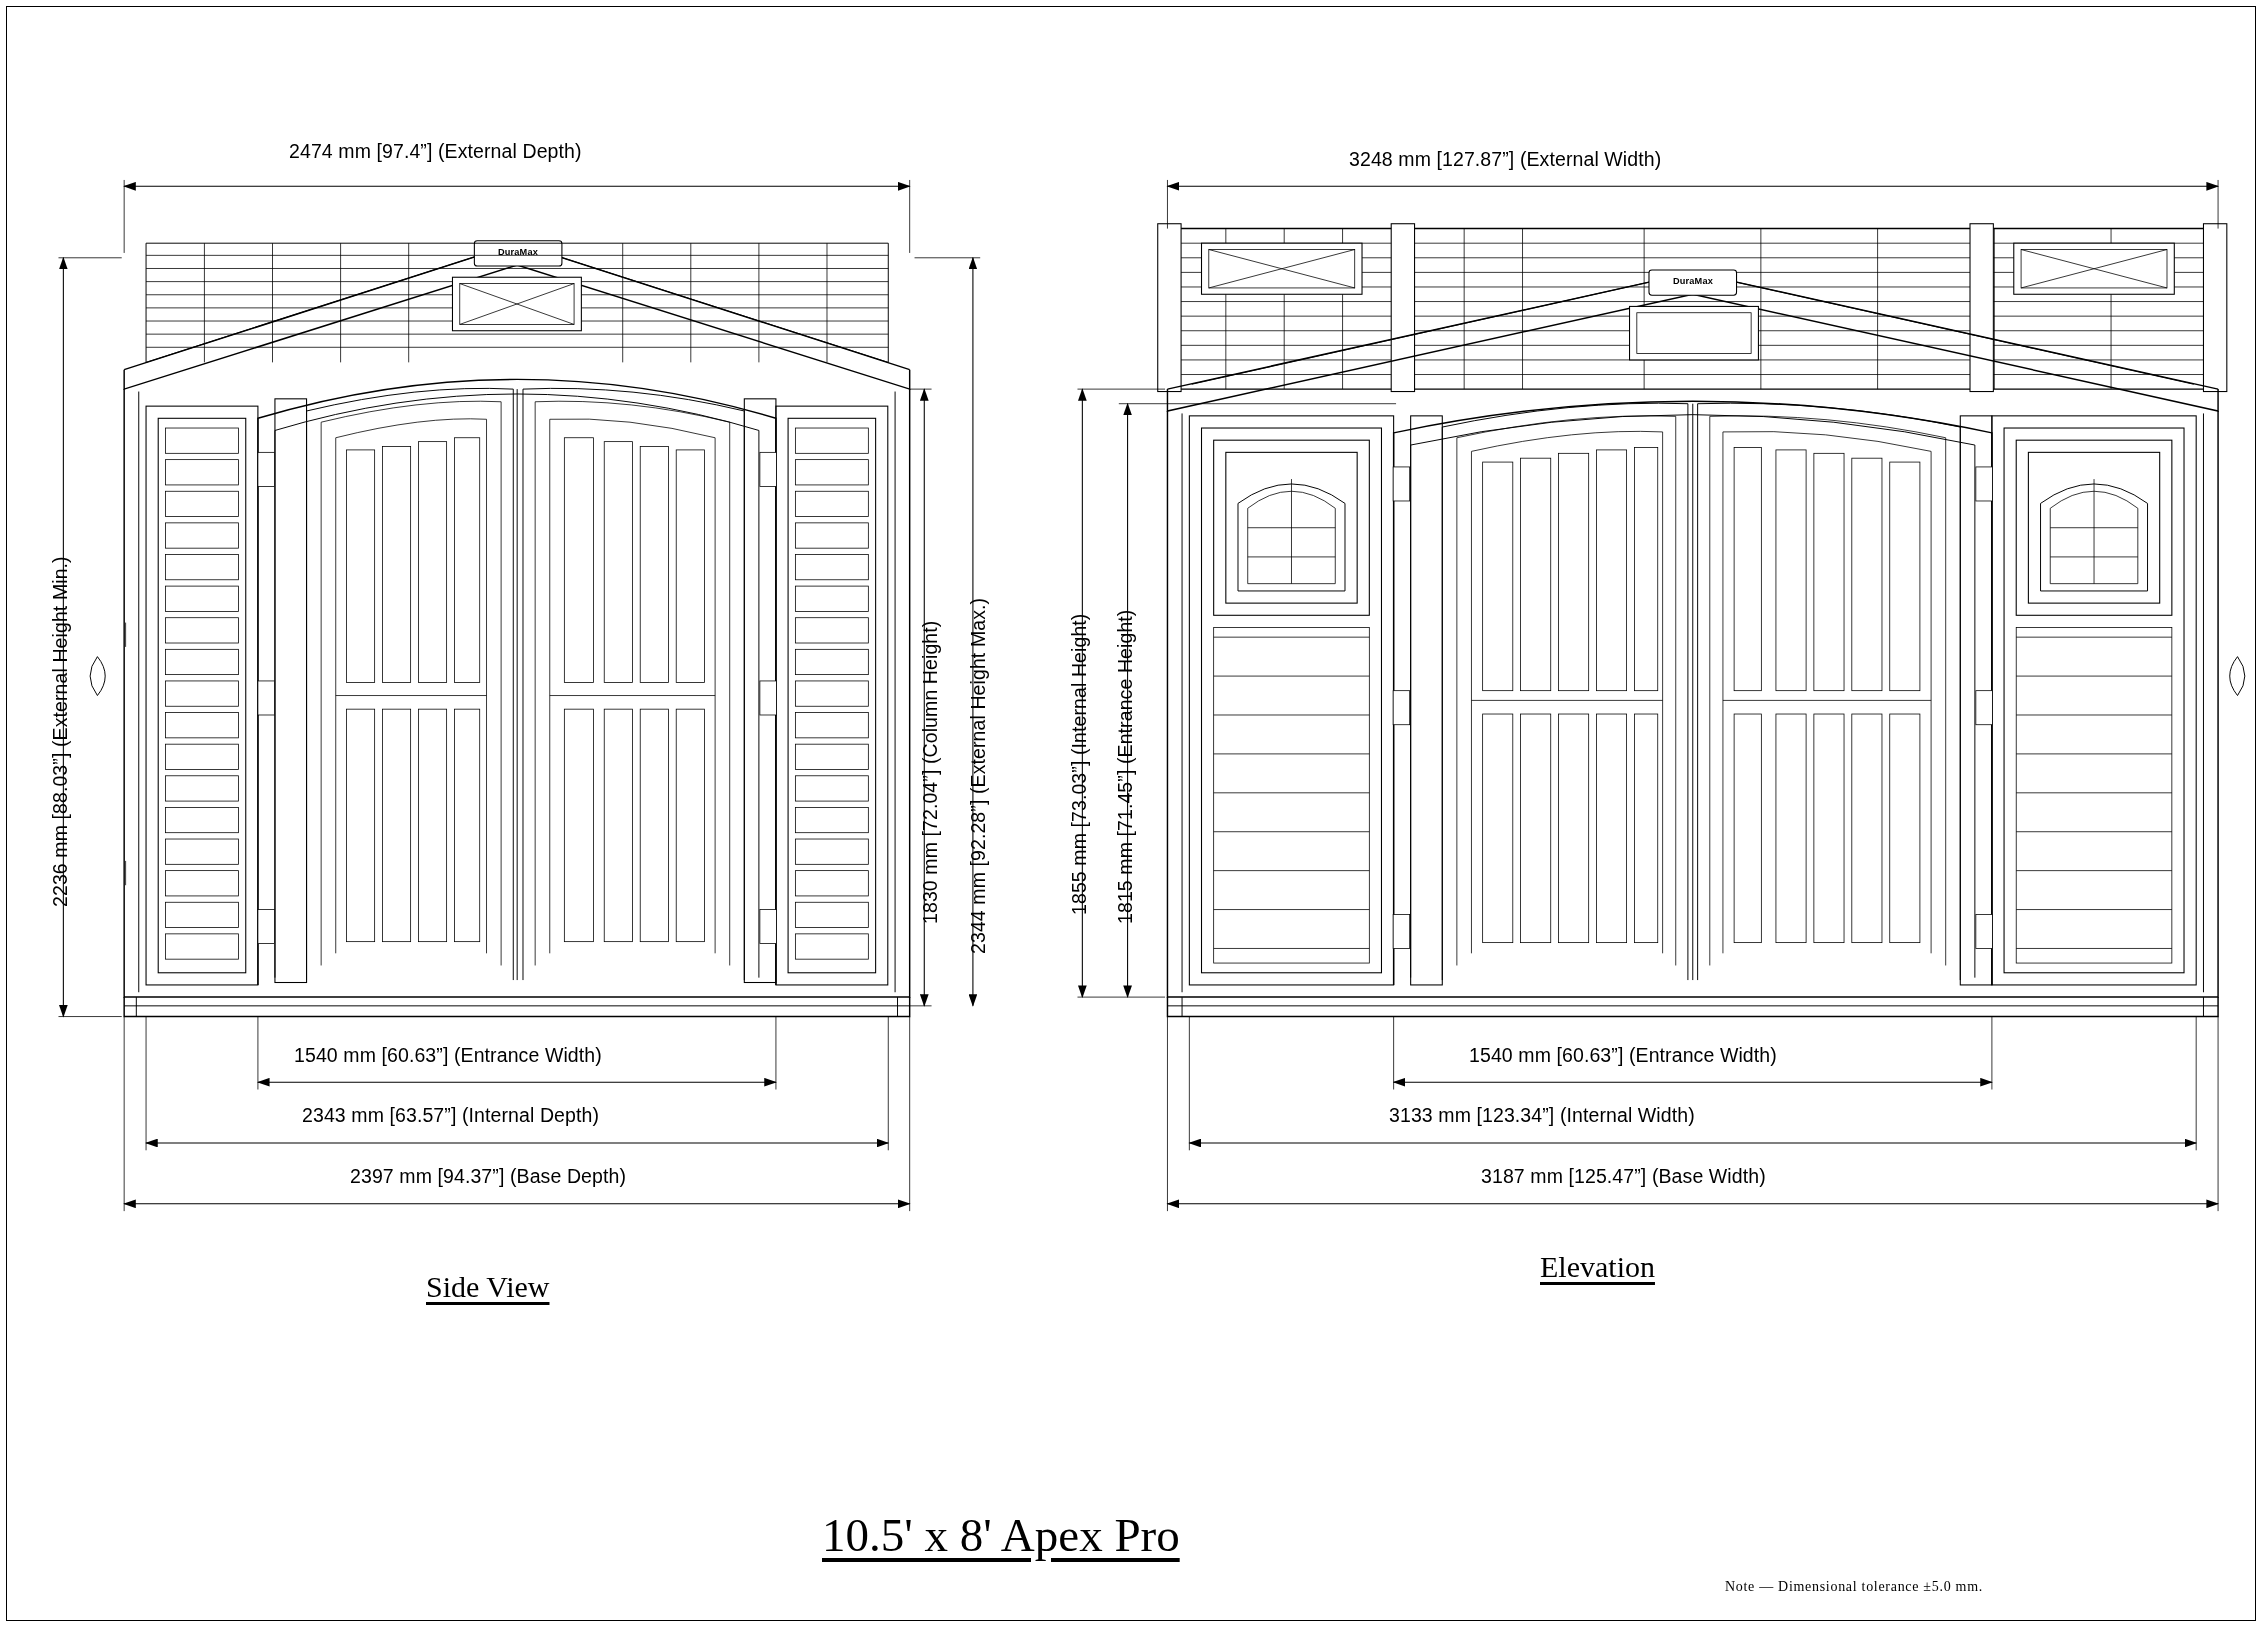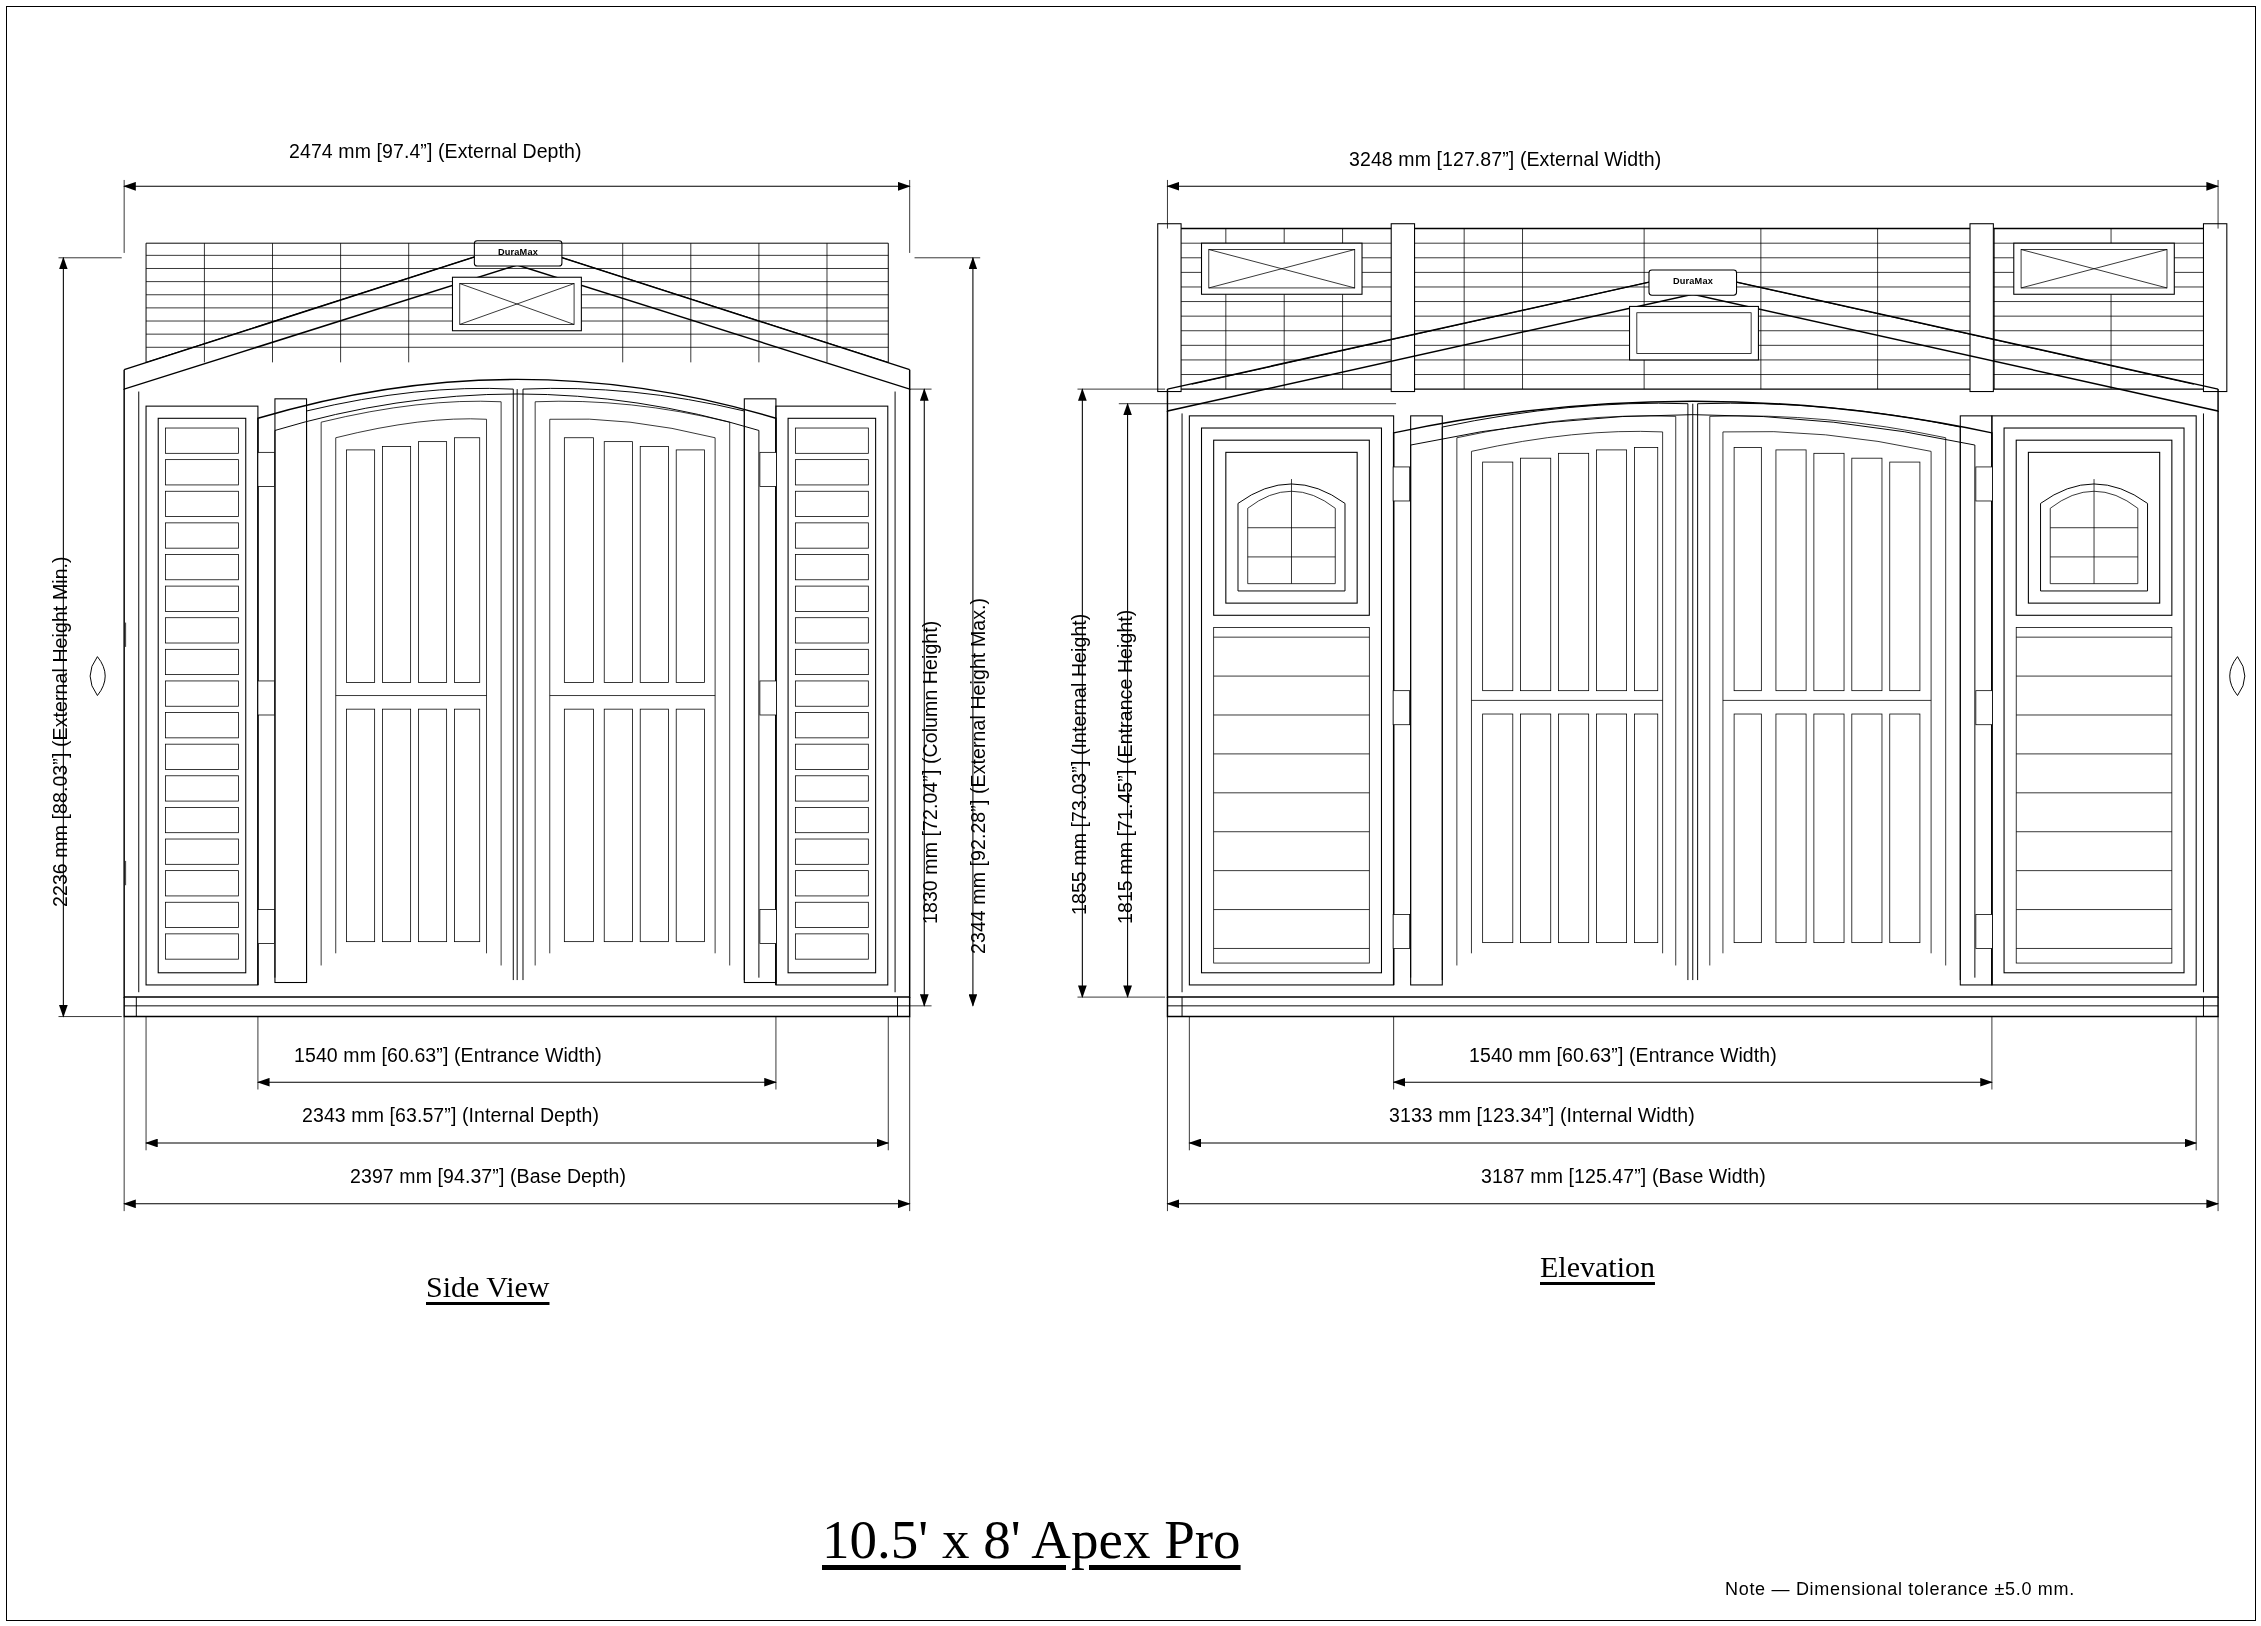--- a/index.html
+++ b/index.html
@@ -41,30 +41,31 @@
     position: absolute;
     font-family: "Liberation Serif", serif;
     font-size: 30px;
     text-decoration: underline;
     text-underline-offset: 4.9px;
     white-space: nowrap;
   }
   .main-title {
     position: absolute;
     font-family: "Liberation Serif", serif;
-    font-size: 55px;
+    font-size: 47px;
     text-decoration: underline;
     text-underline-offset: 6.8px;
     white-space: nowrap;
   }
   .note {
     position: absolute;
-    font-size: 18px;
+    font-size: 14px;
     letter-spacing: 0.7px;
     white-space: nowrap;
+    font-family: Liberation Serif, serif;
   }
   svg.draw {
     position: absolute;
     left: 0;
     top: 0;
     width: 2261px;
     height: 1626px;
     pointer-events: none;
   }
   .ln { stroke: #000; stroke-width: 3; fill: none; }

